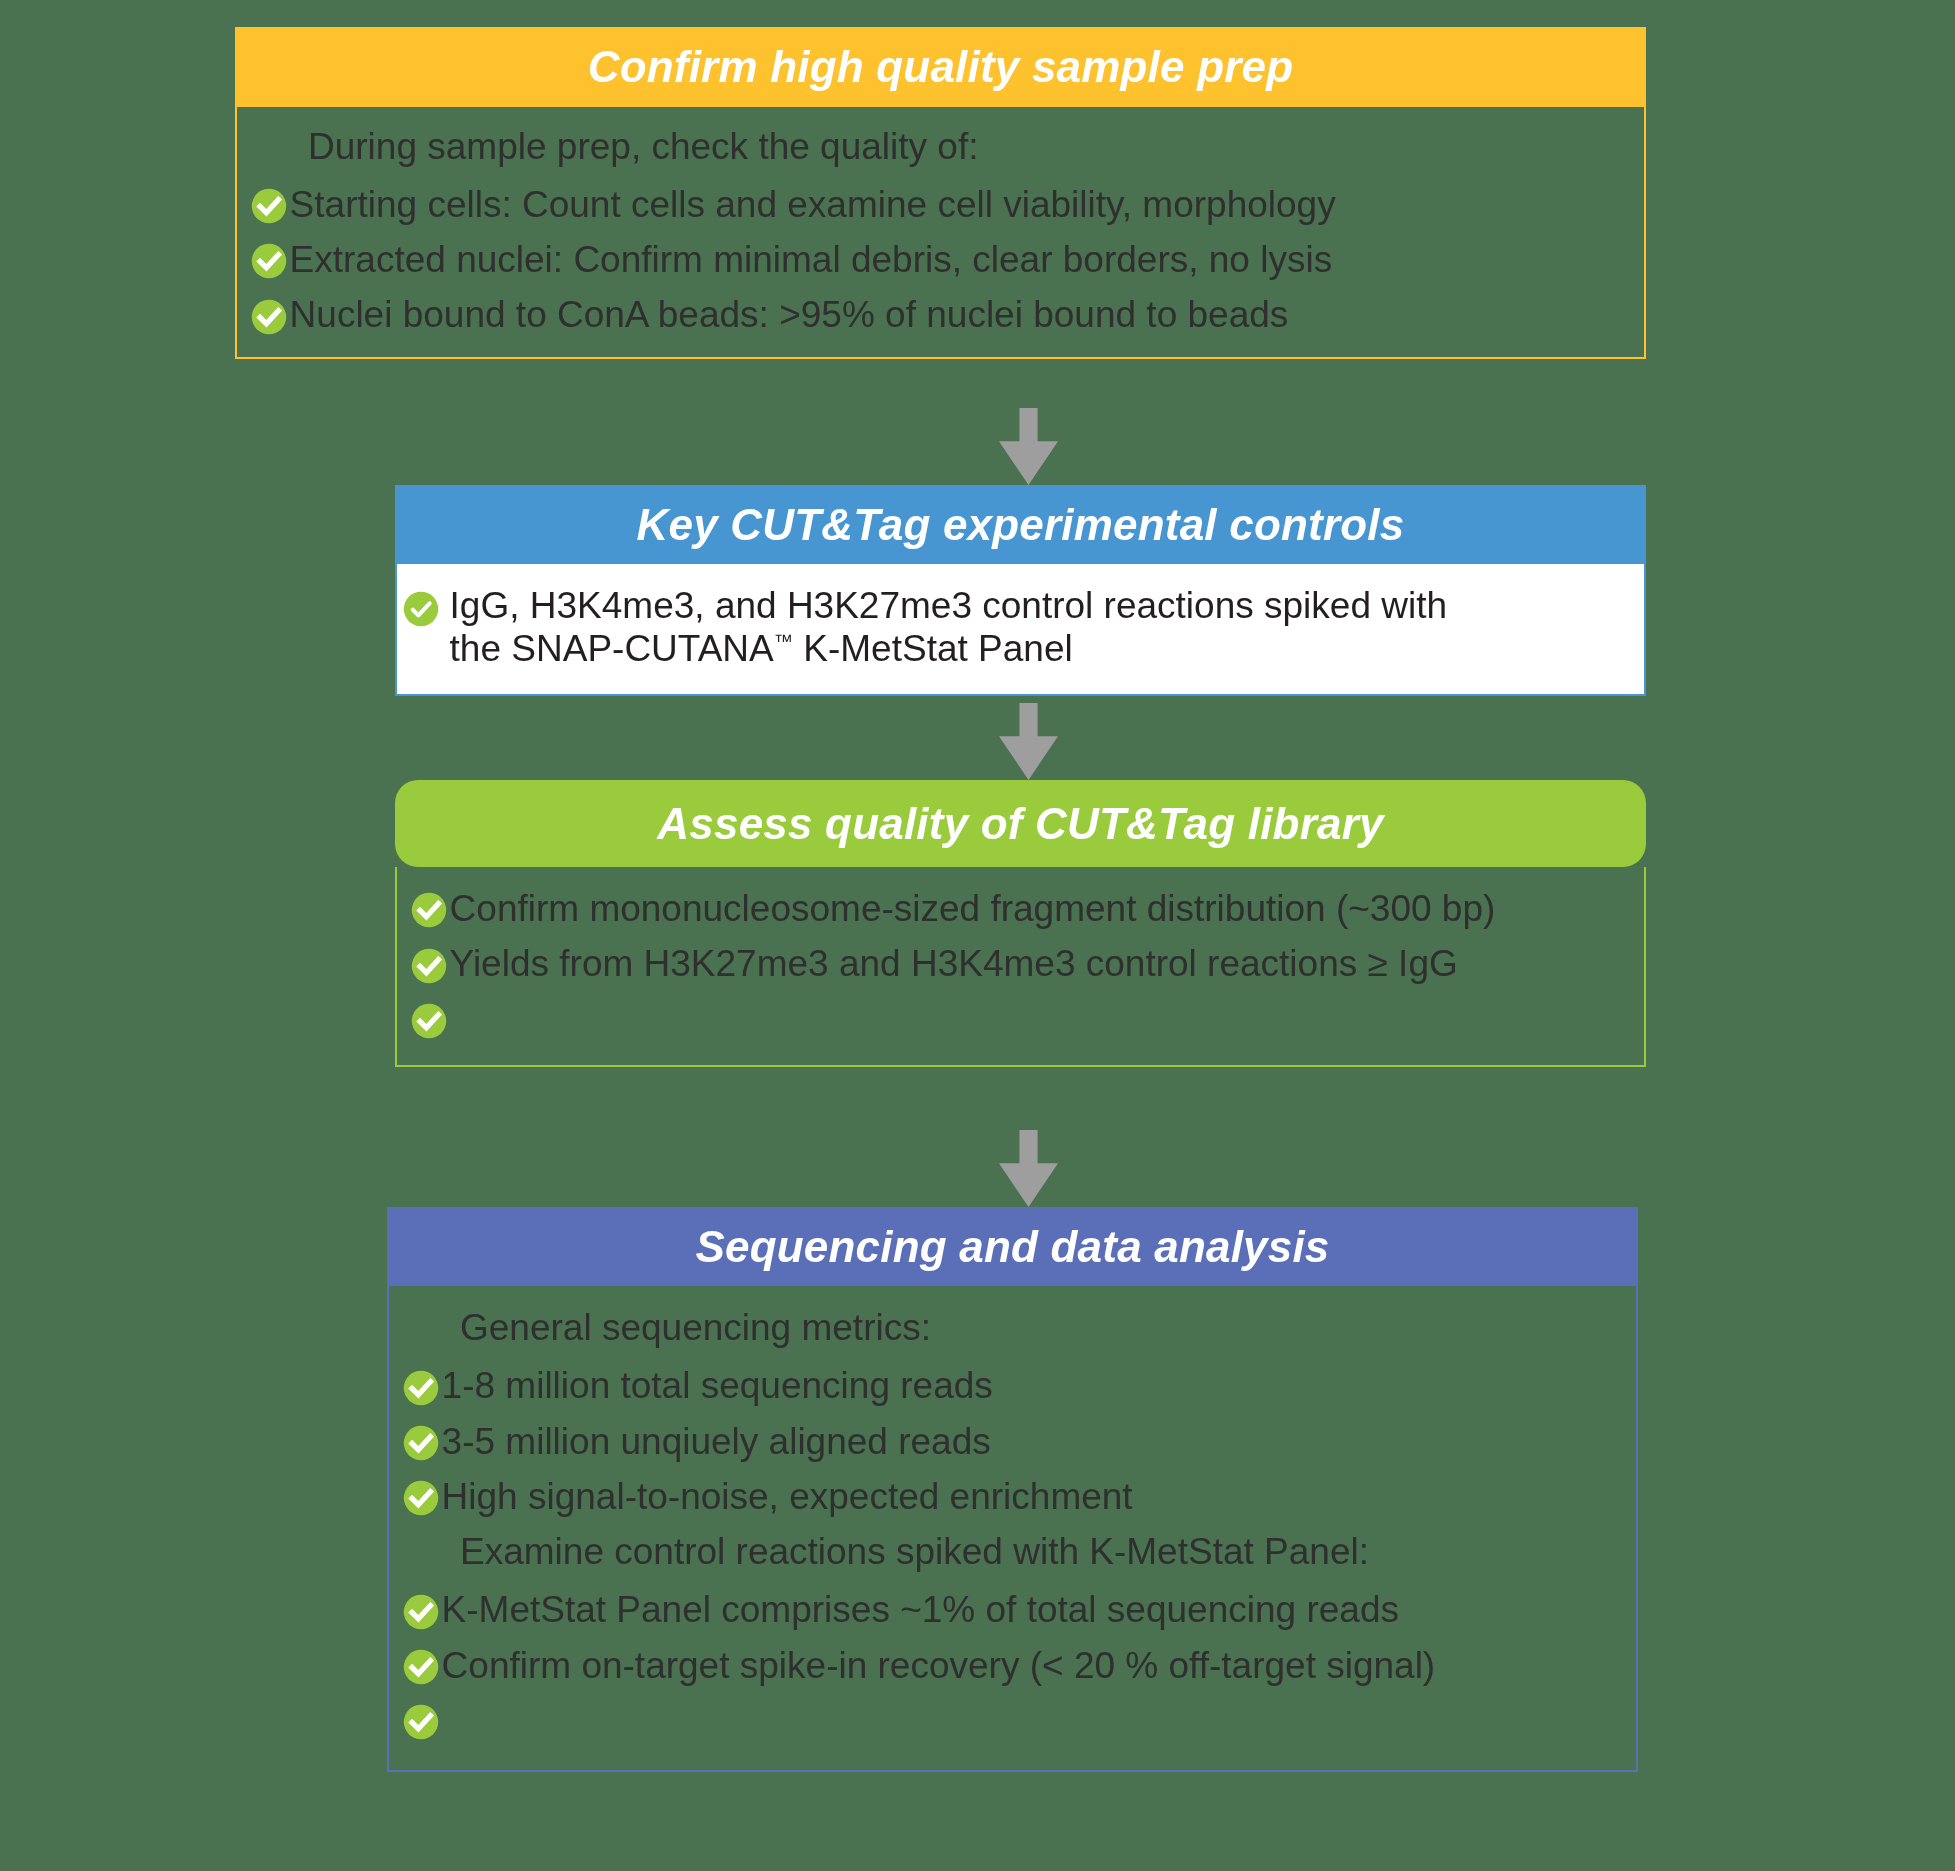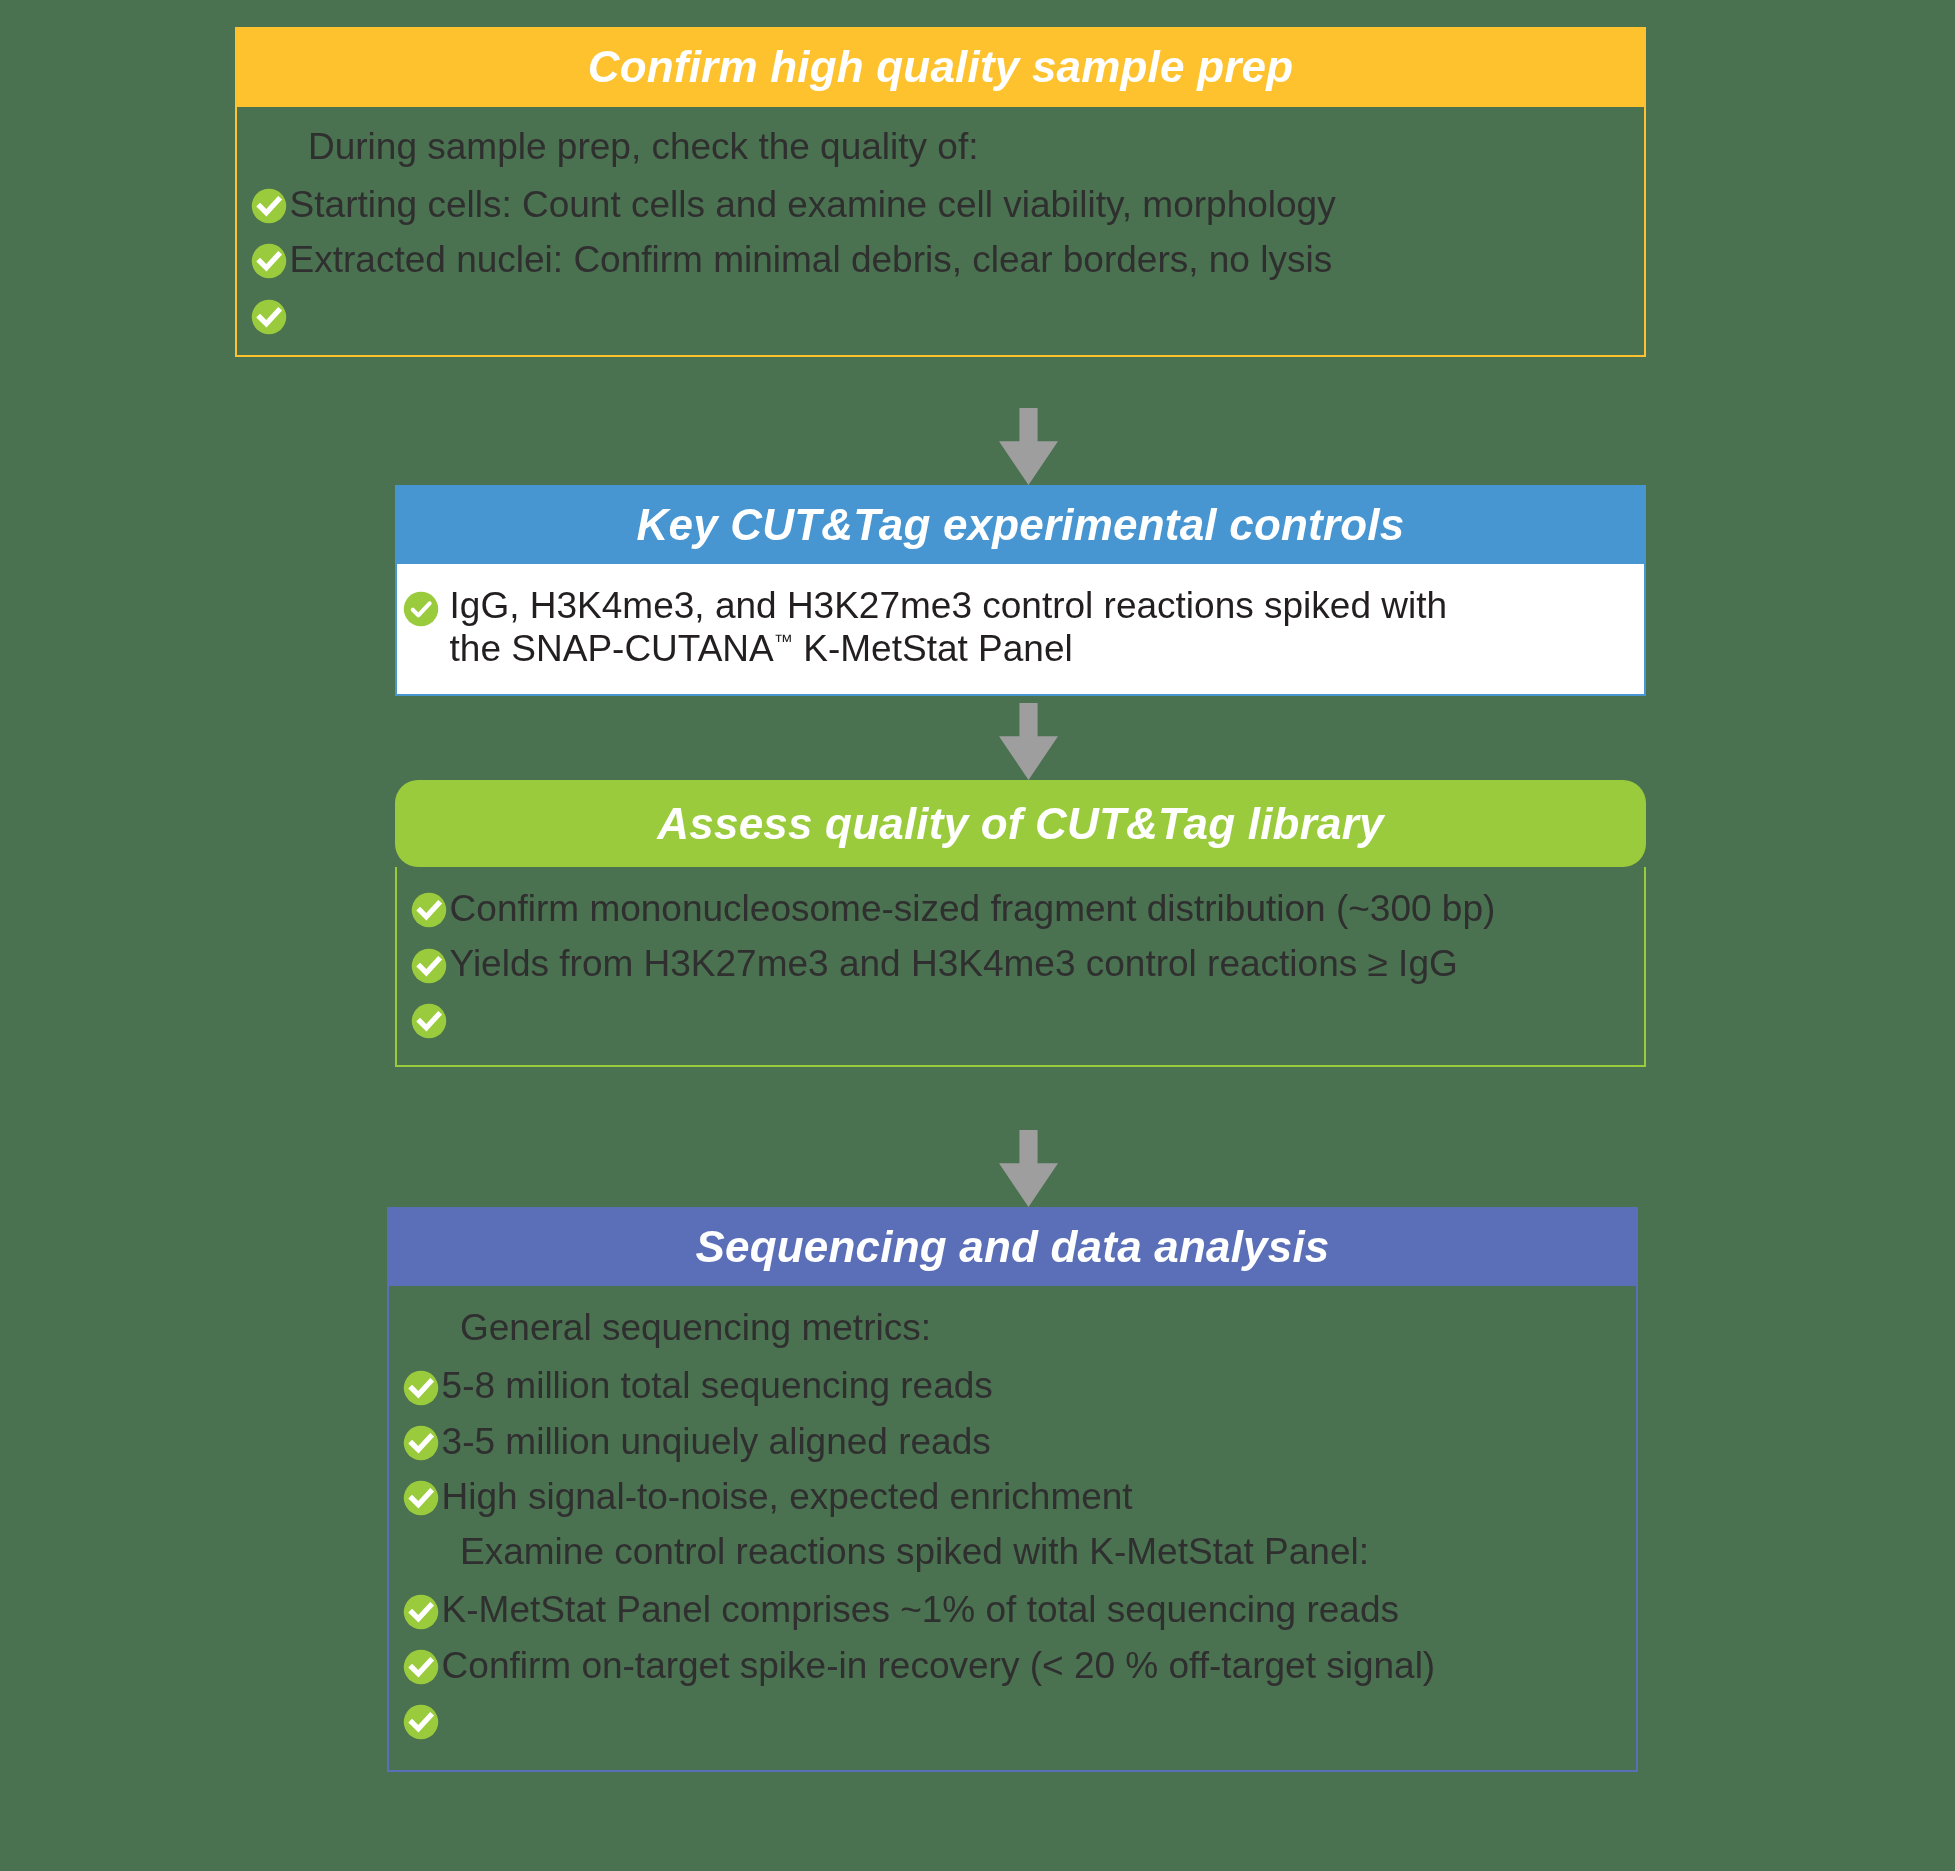--- a/index.html
+++ b/index.html
@@ -183,20 +183,21 @@
         <div class="row-text">Extracted nuclei: Confirm minimal debris, clear borders, no lysis</div>
       </div>
 
       <div class="row">
         <span class="check">
           <svg viewBox="0 0 48 48" xmlns="http://www.w3.org/2000/svg">
             <circle cx="24" cy="24" r="23" fill="#9acb3c"></circle>
             <path d="M12 24.5 L20.5 33 L36.5 15.5" stroke="#ffffff" stroke-width="7" fill="none" stroke-linecap="square" stroke-linejoin="miter"></path>
           </svg>
         </span>
+        <div class="row-text">Nuclei bound to ConA beads: &gt;95% of nuclei bound to beads</div>
       </div>
 
     </div>
   </div>
 
   <div class="arrow" id="arrow-1">
     <svg viewBox="0 0 78 102" preserveAspectRatio="none" xmlns="http://www.w3.org/2000/svg">
       <polygon points="27,0 51,0 51,44 78,44 39,102 0,44 27,44" fill="#9e9e9e"></polygon>
     </svg>
   </div>
@@ -275,21 +276,21 @@
         <div class="row-text">General sequencing metrics:</div>
       </div>
 
       <div class="row">
         <span class="check">
           <svg viewBox="0 0 48 48" xmlns="http://www.w3.org/2000/svg">
             <circle cx="24" cy="24" r="23" fill="#9acb3c"></circle>
             <path d="M12 24.5 L20.5 33 L36.5 15.5" stroke="#ffffff" stroke-width="7" fill="none" stroke-linecap="square" stroke-linejoin="miter"></path>
           </svg>
         </span>
-        <div class="row-text">5-8 million total sequencing reads</div>
+        <div class="row-text">1-8 million total sequencing reads</div>
       </div>
 
       <div class="row">
         <span class="check">
           <svg viewBox="0 0 48 48" xmlns="http://www.w3.org/2000/svg">
             <circle cx="24" cy="24" r="23" fill="#9acb3c"></circle>
             <path d="M12 24.5 L20.5 33 L36.5 15.5" stroke="#ffffff" stroke-width="7" fill="none" stroke-linecap="square" stroke-linejoin="miter"></path>
           </svg>
         </span>
         <div class="row-text">3-5 million unqiuely aligned reads</div>

